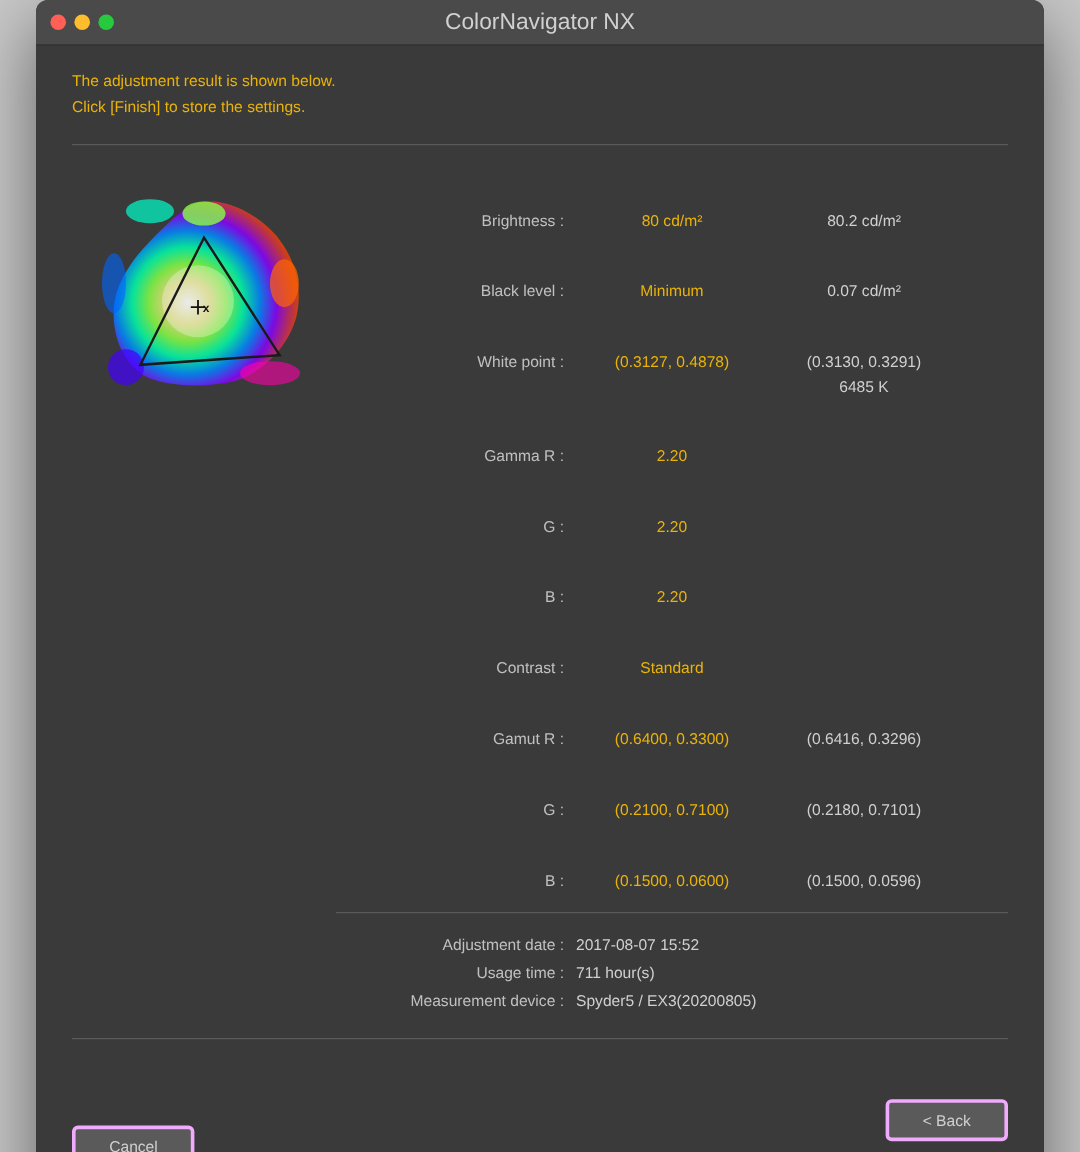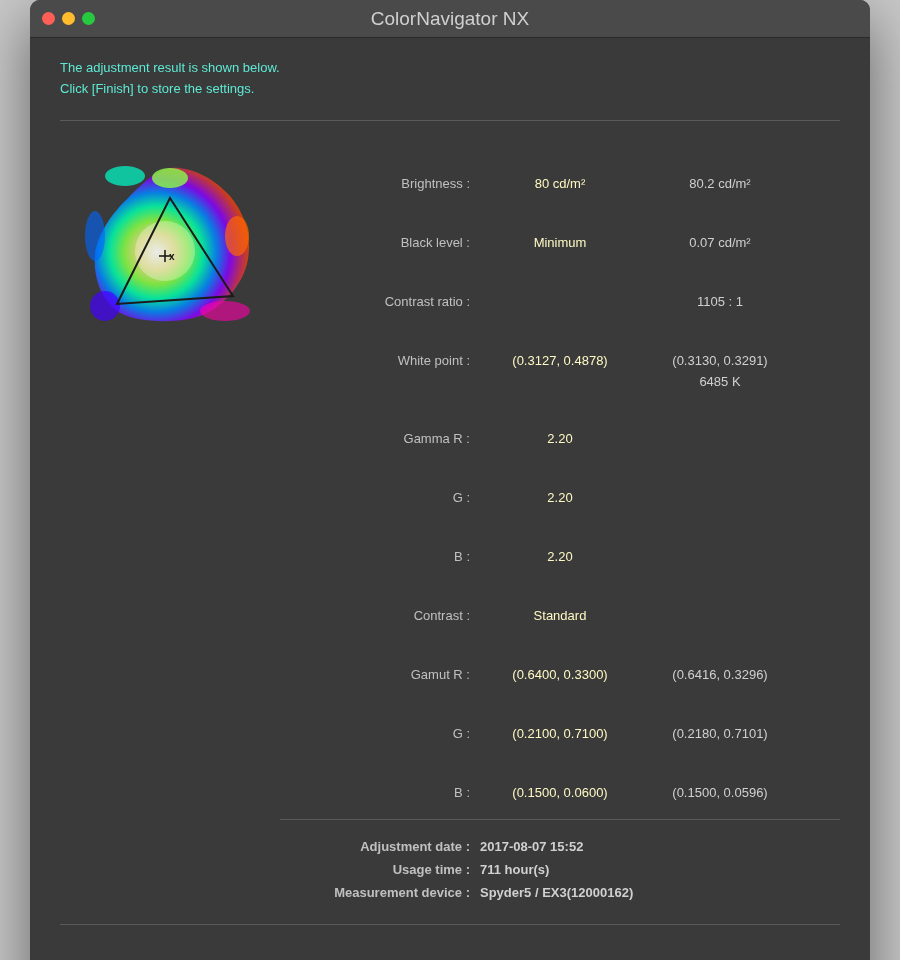--- a/index.html
+++ b/index.html
@@ -43,21 +43,21 @@
       height: 13px;
       border-radius: 50%;
     }
     .tl-close { background: #ff5f56; }
     .tl-min { background: #ffbd2e; }
     .tl-max { background: #27c93f; }
     .content {
       padding: 20px 30px 20px 30px;
     }
     .intro-text {
-      color: #5eead4;
+      color: #eab308;
       font-size: 13px;
       line-height: 1.6;
       margin-bottom: 20px;
     }
     .divider {
       border: none;
       border-top: 1px solid #5a5a5a;
       margin: 15px 0;
     }
     .main-table-area {
@@ -99,21 +99,21 @@
       align-items: center;
       margin-top: 36px;
     }
     .data-row .label {
       text-align: right;
       padding-right: 10px;
       color: #c0c0c0;
     }
     .data-row .target-val {
       text-align: center;
-      color: #fef9c3;
+      color: #eab308;
     }
     .data-row .result-val {
       text-align: center;
       color: #d0d0d0;
     }
     .extra-result-row {
       display: grid;
       grid-template-columns: 200px 160px 160px;
       padding: 2px 0;
     }
@@ -124,21 +124,20 @@
     }
     .bottom-section {
       margin-top: 10px;
     }
     .bottom-data-row {
       display: grid;
       grid-template-columns: 200px auto;
       padding: 4px 0;
       color: #c0c0c0;
       font-size: 13px;
-      font-weight: bold;
     }
     .bottom-data-row .b-label {
       text-align: right;
       padding-right: 10px;
     }
     .bottom-data-row .b-value {
       color: #d0d0d0;
     }
     .footer {
       padding: 15px 30px 20px 30px;
@@ -253,25 +252,20 @@
           <span class="label">Brightness :</span>
           <span class="target-val">80 cd/m²</span>
           <span class="result-val">80.2 cd/m²</span>
         </div>
         <div class="data-row">
           <span class="label">Black level :</span>
           <span class="target-val">Minimum</span>
           <span class="result-val">0.07 cd/m²</span>
         </div>
         <div class="data-row">
-          <span class="label">Contrast ratio :</span>
-          <span class="target-val"></span>
-          <span class="result-val">1105 : 1</span>
-        </div>
-        <div class="data-row">
           <span class="label">White point :</span>
           <span class="target-val">(0.3127, 0.4878)</span>
           <span class="result-val">(0.3130, 0.3291)</span>
         </div>
         <div class="extra-result-row">
           <span class="result-only">6485 K</span>
         </div>
         <div class="data-row">
           <span class="label">Gamma R :</span>
           <span class="target-val">2.20</span>
@@ -314,21 +308,21 @@
           <div class="bottom-data-row">
             <span class="b-label">Adjustment date :</span>
             <span class="b-value">2017-08-07 15:52</span>
           </div>
           <div class="bottom-data-row">
             <span class="b-label">Usage time :</span>
             <span class="b-value">711 hour(s)</span>
           </div>
           <div class="bottom-data-row">
             <span class="b-label">Measurement device :</span>
-            <span class="b-value">Spyder5 / EX3(12000162)</span>
+            <span class="b-value">Spyder5 / EX3(20200805)</span>
           </div>
         </div>
       </div>
     </div>
 
     <hr class="divider" style="margin-top: 20px;">
   </div>
 
   <div class="footer">
     <button class="btn">Cancel</button>

